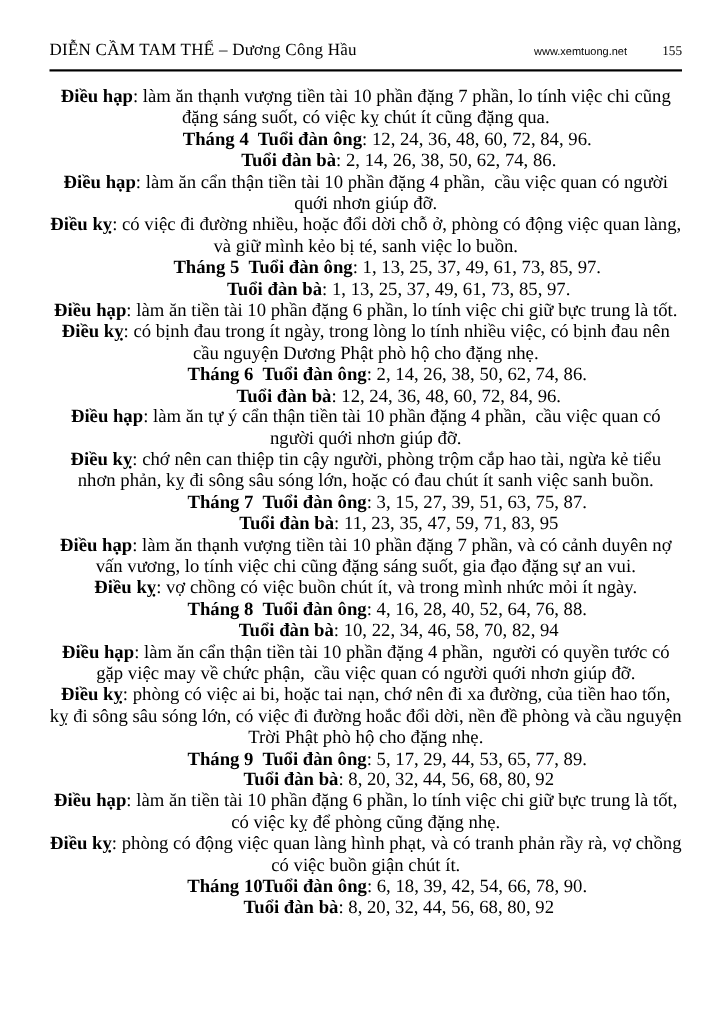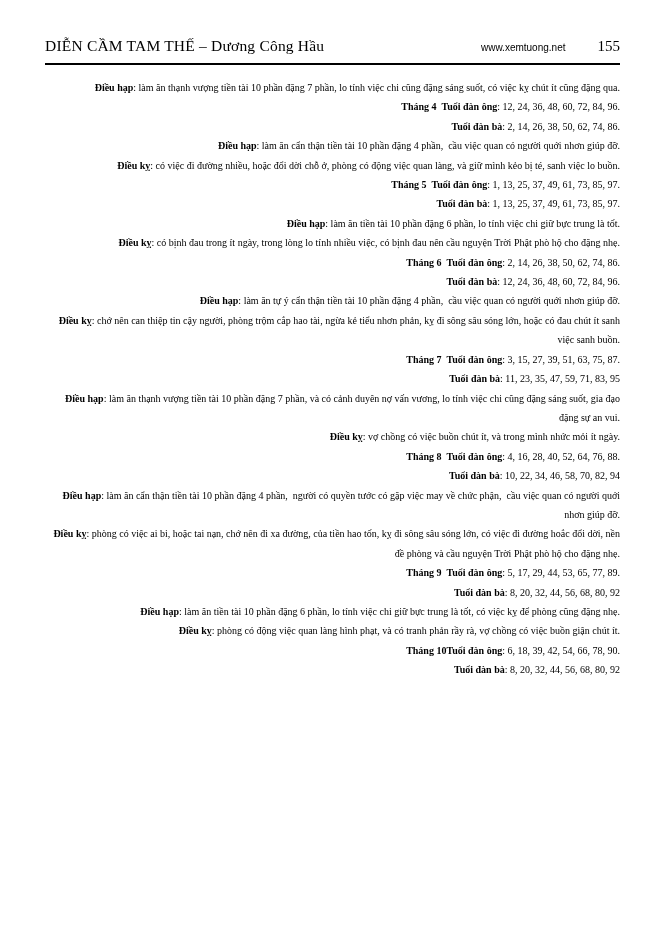--- a/index.html
+++ b/index.html
@@ -29,36 +29,36 @@
   .header-right {
     display: flex;
     align-items: baseline;
     gap: 32px;
   }
   .site {
     font-family: "Liberation Sans", sans-serif;
     font-size: 10px;
   }
   .pagenum {
-    font-size: 15px;
+    font-size: 12px;
   }
   .rule {
     border: 0;
     border-top: 2px solid #000;
     margin: 8px 0 0 0;
   }
   .content {
     margin-top: 13px;
   }
   .content p {
     margin: 0;
-    font-size: 10px;
+    font-size: 17px;
     line-height: 19.4px;
     white-space: pre-wrap;
-    text-align: right;
+    text-align: center;
   }
   .content p.month  { padding-left: 39px; }
   .content p.female { padding-left: 60px; }
   .content strong { font-weight: bold; }
 </style>
 </head>
 <body>
 
 <div class="page">
   <div class="header">
@@ -71,21 +71,21 @@
   <hr class="rule">
   <div class="content" id="content">
       <p class="hap"><strong>Điều hạp</strong><span>: làm ăn thạnh vượng tiền tài 10 phần đặng 7 phần, lo tính việc chi cũng đặng sáng suốt, có việc kỵ chút ít cũng đặng qua.</span></p>
       <p class="month"><strong>Tháng 4  Tuổi đàn ông</strong><span>: 12, 24, 36, 48, 60, 72, 84, 96.</span></p>
       <p class="female"><strong>Tuổi đàn bà</strong><span>: 2, 14, 26, 38, 50, 62, 74, 86.</span></p>
       <p class="hap"><strong>Điều hạp</strong><span>: làm ăn cẩn thận tiền tài 10 phần đặng 4 phần,  cầu việc quan có người quới nhơn giúp đỡ.</span></p>
       <p class="ky"><strong>Điều kỵ</strong><span>: có việc đi đường nhiều, hoặc đổi dời chỗ ở, phòng có động việc quan làng, và giữ mình kẻo bị té, sanh việc lo buồn.</span></p>
       <p class="month"><strong>Tháng 5  Tuổi đàn ông</strong><span>: 1, 13, 25, 37, 49, 61, 73, 85, 97.</span></p>
       <p class="female"><strong>Tuổi đàn bà</strong><span>: 1, 13, 25, 37, 49, 61, 73, 85, 97.</span></p>
       <p class="hap"><strong>Điều hạp</strong><span>: làm ăn tiền tài 10 phần đặng 6 phần, lo tính việc chi giữ bực trung là tốt.</span></p>
-      <p class="ky"><strong>Điều kỵ</strong><span>: có bịnh đau trong ít ngày, trong lòng lo tính nhiều việc, có bịnh đau nên cầu nguyện Trời Phật phò hộ cho đặng nhẹ.</span></p>
+      <p class="ky"><strong>Điều kỵ</strong><span>: có bịnh đau trong ít ngày, trong lòng lo tính nhiều việc, có bịnh đau nên cầu nguyện Dương Phật phò hộ cho đặng nhẹ.</span></p>
       <p class="month"><strong>Tháng 6  Tuổi đàn ông</strong><span>: 2, 14, 26, 38, 50, 62, 74, 86.</span></p>
       <p class="female"><strong>Tuổi đàn bà</strong><span>: 12, 24, 36, 48, 60, 72, 84, 96.</span></p>
       <p class="hap"><strong>Điều hạp</strong><span>: làm ăn tự ý cẩn thận tiền tài 10 phần đặng 4 phần,  cầu việc quan có người quới nhơn giúp đỡ.</span></p>
       <p class="ky"><strong>Điều kỵ</strong><span>: chớ nên can thiệp tin cậy người, phòng trộm cắp hao tài, ngừa kẻ tiểu nhơn phản, kỵ đi sông sâu sóng lớn, hoặc có đau chút ít sanh việc sanh buồn.</span></p>
       <p class="month"><strong>Tháng 7  Tuổi đàn ông</strong><span>: 3, 15, 27, 39, 51, 63, 75, 87.</span></p>
       <p class="female"><strong>Tuổi đàn bà</strong><span>: 11, 23, 35, 47, 59, 71, 83, 95</span></p>
       <p class="hap"><strong>Điều hạp</strong><span>: làm ăn thạnh vượng tiền tài 10 phần đặng 7 phần, và có cảnh duyên nợ vấn vương, lo tính việc chi cũng đặng sáng suốt, gia đạo đặng sự an vui.</span></p>
       <p class="ky"><strong>Điều kỵ</strong><span>: vợ chồng có việc buồn chút ít, và trong mình nhức mỏi ít ngày.</span></p>
       <p class="month"><strong>Tháng 8  Tuổi đàn ông</strong><span>: 4, 16, 28, 40, 52, 64, 76, 88.</span></p>
       <p class="female"><strong>Tuổi đàn bà</strong><span>: 10, 22, 34, 46, 58, 70, 82, 94</span></p>

